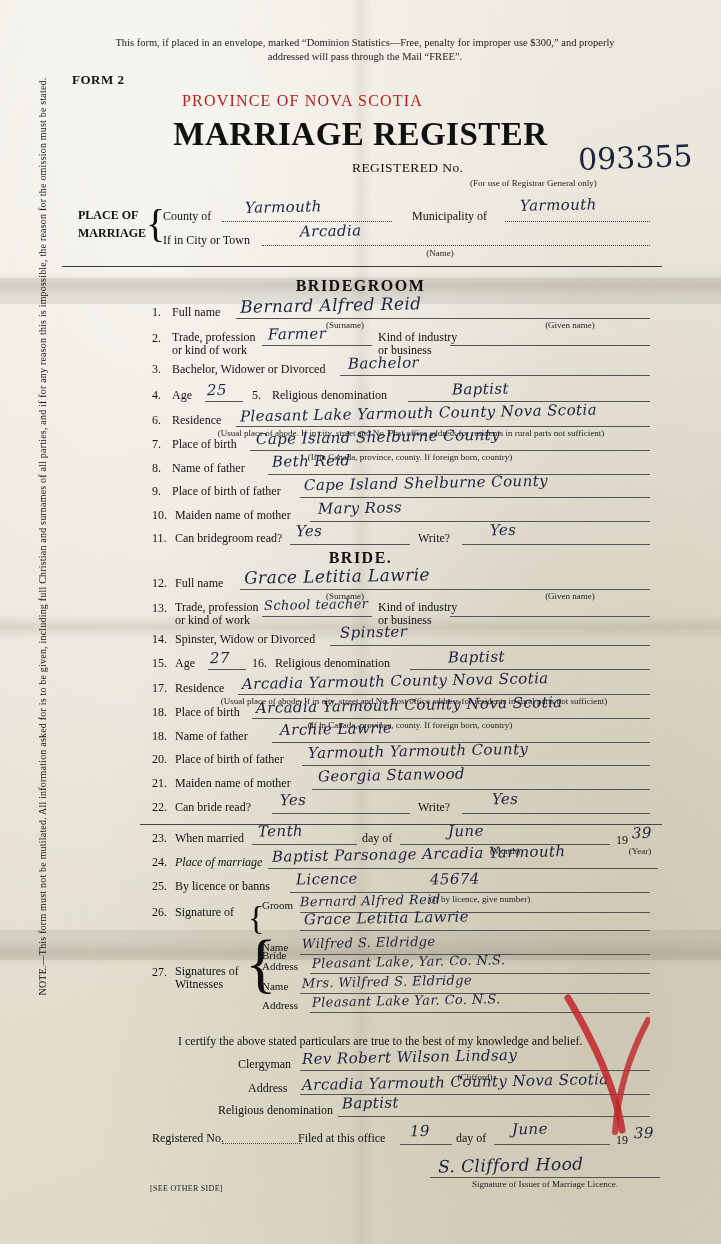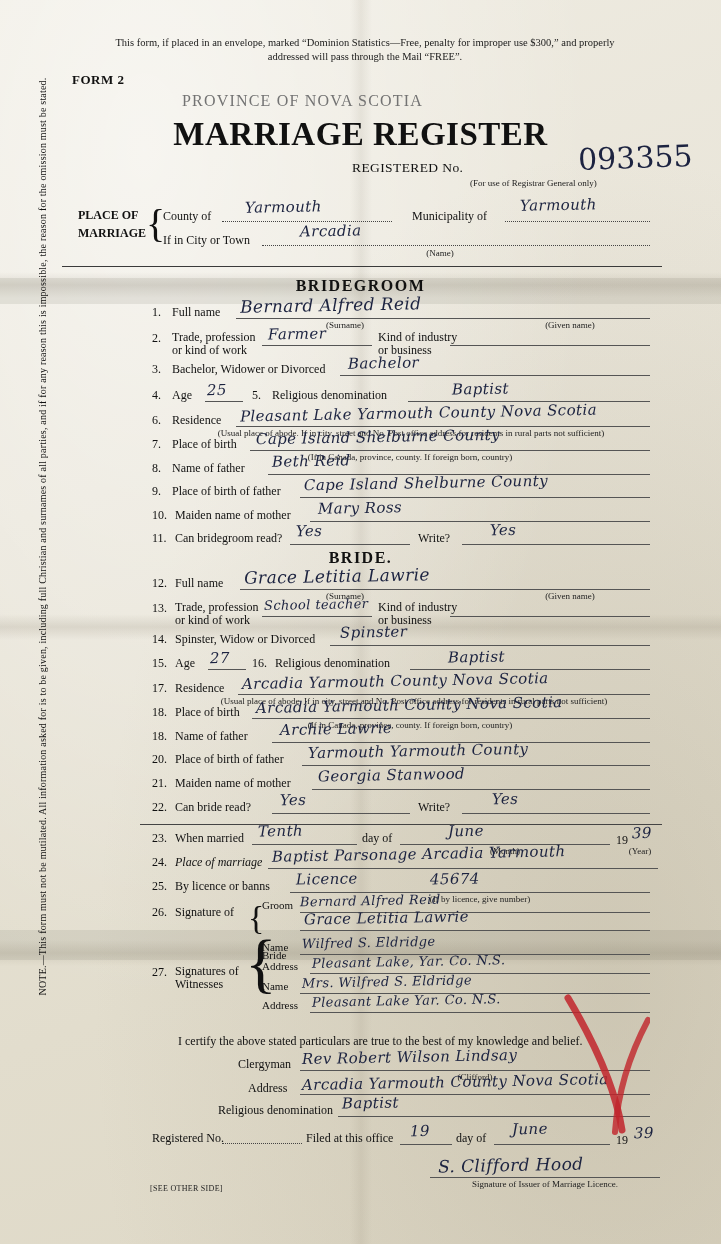--- a/index.html
+++ b/index.html
@@ -80,21 +80,21 @@
     font-size: 13px;
     letter-spacing: 0.5px;
     color: #111;
   }
   .province {
     position: absolute;
     top: 92px; left: 0; width: 605px;
     text-align: center;
     font-size: 16px;
     letter-spacing: 1.2px;
-    color: #737373;
+    color: #b91c1c;
   }
   .bigtitle {
     position: absolute;
     top: 116px; left: 0; width: 721px;
     text-align: center;
     font-size: 33px;
     font-weight: bold;
     letter-spacing: 0.5px;
     color: #111;
   }
@@ -459,21 +459,21 @@
     <div class="row-label" style="left:248px; top:1081px;">Address</div>
     <div class="fieldline" style="left:300px; top:1094px; width:350px;"></div>
     <div class="hand" style="left:302px; top:1073px; position:absolute;">Arcadia Yarmouth County Nova Scotia</div>
 
     <div class="row-label" style="left:218px; top:1103px;">Religious denomination</div>
     <div class="fieldline" style="left:338px; top:1116px; width:312px;"></div>
     <div class="hand" style="left:342px; top:1094px; position:absolute;">Baptist</div>
 
     <div class="row-label" style="left:152px; top:1131px;">Registered No.</div>
     <div class="dots" style="left:222px; top:1143px; width:80px;"></div>
-    <div class="row-label" style="left:306px; top:1131px;">Filed at this office</div>
+    <div class="row-label" style="left:298px; top:1131px;">Filed at this office</div>
     <div class="fieldline" style="left:400px; top:1144px; width:52px;"></div>
     <div class="hand" style="left:410px; top:1122px; position:absolute;">19</div>
     <div class="row-label" style="left:456px; top:1131px;">day of</div>
     <div class="fieldline" style="left:494px; top:1144px; width:116px;"></div>
     <div class="hand" style="left:512px; top:1120px; position:absolute;">June</div>
     <div class="row-label" style="left:616px; top:1133px;">19</div>
     <div class="hand" style="left:634px; top:1124px; position:absolute;">39</div>
 
     <div class="hand lg" style="left:438px; top:1155px; position:absolute;">S. Clifford Hood</div>
     <div class="fieldline" style="left:430px; top:1177px; width:230px;"></div>

